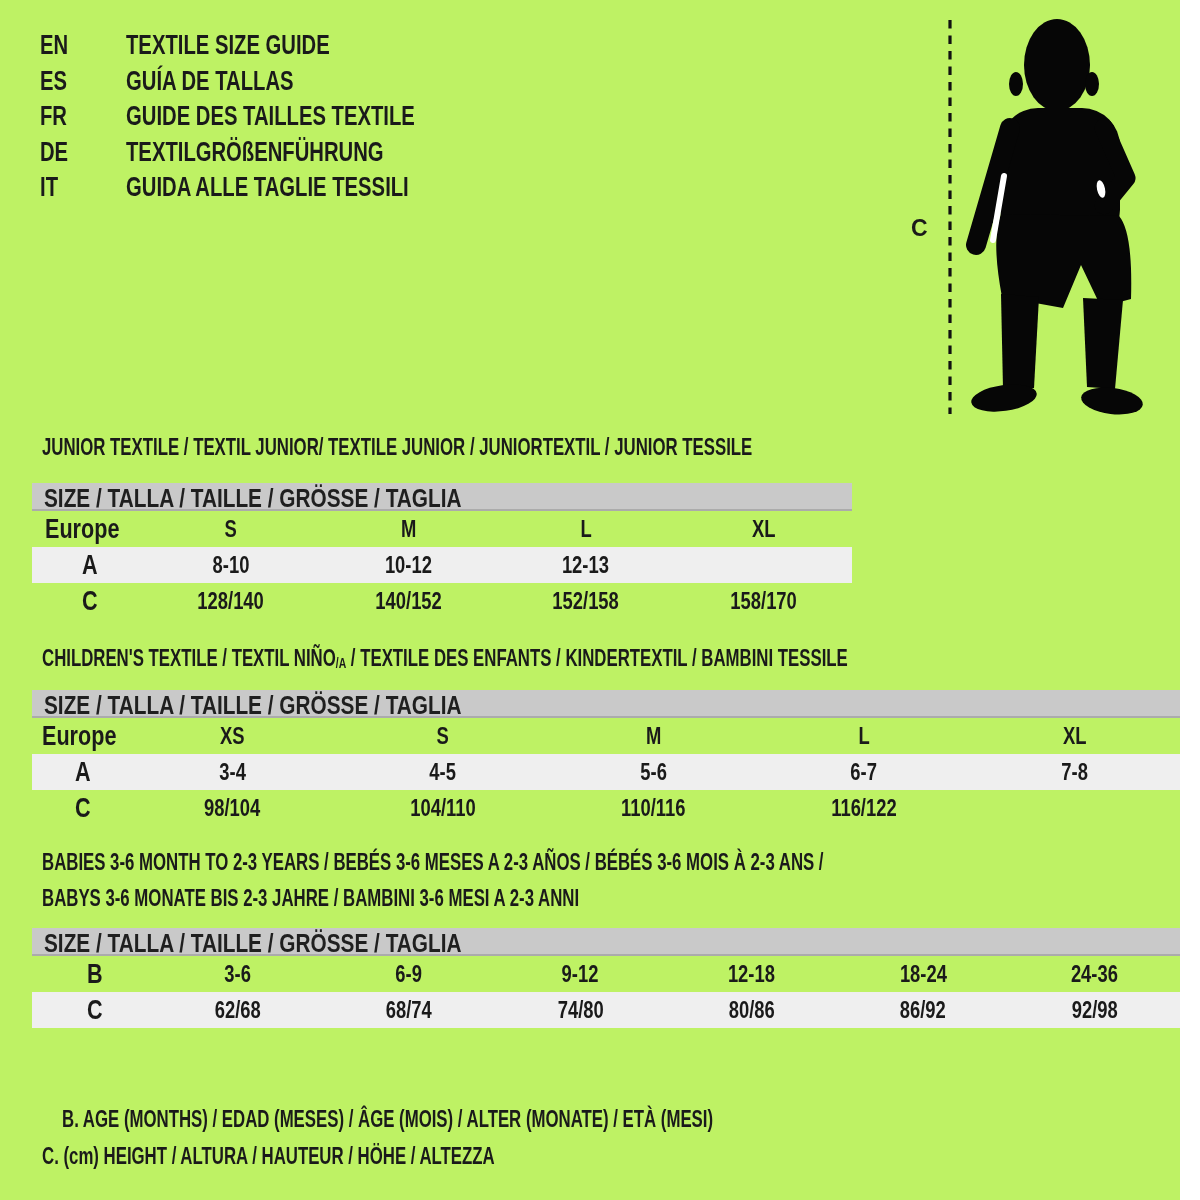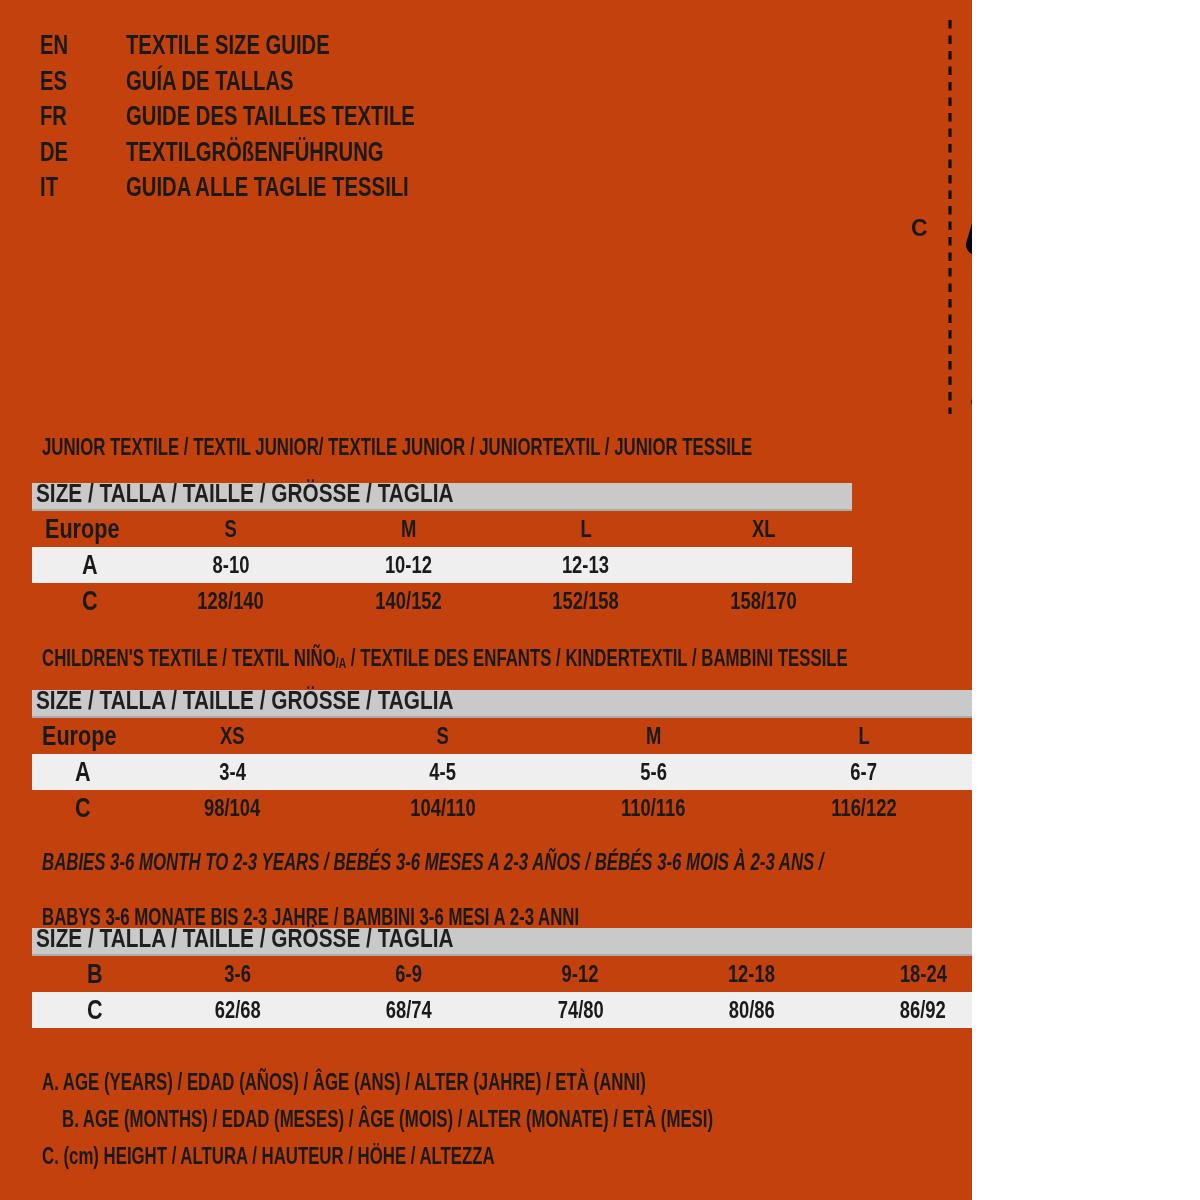--- a/index.html
+++ b/index.html
@@ -1,17 +1,17 @@
 <!DOCTYPE html>
 <html><head>
 <meta charset="utf-8">
 <title>Textile Size Guide</title>
 <style>
   html,body{margin:0;padding:0;background:#fff;}
-  #canvas{position:relative;width:972px;height:1200px;background:#c2410c;overflow:hidden;
+  #canvas{position:relative;width:1180px;height:1200px;background:#bef264;overflow:hidden;
           font-family:"Liberation Sans",sans-serif;font-weight:700;color:#1a1a1a;}
   
   .cond{display:inline-block;white-space:nowrap;}
   .sx73{transform:scaleX(0.73);}
   .sx75{transform:scaleX(0.75);}
   .sx80{transform:scaleX(0.80);}
   .o-l{transform-origin:0 50%;}
   .o-c{transform-origin:50% 50%;}
 
   
@@ -24,21 +24,21 @@
   #measure-label{position:absolute;left:911px;top:215px;font-size:23px;}
 
   
   .sec-title{position:absolute;left:42px;font-size:23px;line-height:23px;white-space:nowrap;}
   .sub{font-size:0.62em;vertical-align:-0.12em;}
   .legend-line{position:absolute;left:42px;font-size:23px;line-height:23px;white-space:nowrap;}
 
   
   .size-table{position:absolute;left:32px;}
   .size-bar{height:26px;background:#c9c9c9;border-bottom:2px solid #ababab;
-            display:flex;align-items:flex-end;padding-left:4px;font-size:26px;color:#1f1f1f;}
+            display:flex;align-items:flex-start;padding-left:12px;font-size:26px;color:#1f1f1f;}
   .trow{display:grid;height:36px;align-items:center;}
   .t1 .trow{grid-template-columns:110px repeat(4,1fr);}
   .t2 .trow{grid-template-columns:95px repeat(5,1fr);}
   .t3 .trow{grid-template-columns:120px repeat(6,1fr);}
   .cell{text-align:center;font-size:23px;line-height:36px;}
   .cell.lbl{text-align:center;padding-left:10px;font-size:27px;}
   .shade{background:#efefef;}
 </style>
 </head>
 <body>
@@ -151,24 +151,24 @@
     </div>
     <div class="trow">
       <div class="cell lbl"><span class="cond sx80 o-l">C</span></div>
       <div class="cell"><span class="cond sx80 o-c">98/104</span></div>
       <div class="cell"><span class="cond sx80 o-c">104/110</span></div>
       <div class="cell"><span class="cond sx80 o-c">110/116</span></div>
       <div class="cell"><span class="cond sx80 o-c">116/122</span></div>
     </div>
   </div>
 
-  <div class="sec-title" style="top:851px;font-style:italic;">
+  <div class="sec-title" style="top:851px;">
     <span class="cond sx73 o-l">BABIES 3-6 MONTH TO 2-3 YEARS / BEBÉS 3-6 MESES A 2-3 AÑOS / BÉBÉS 3-6 MOIS À 2-3 ANS /</span>
   </div>
-  <div class="sec-title" style="top:906px;">
+  <div class="sec-title" style="top:887px;">
     <span class="cond sx73 o-l">BABYS 3-6 MONATE BIS 2-3 JAHRE / BAMBINI 3-6 MESI A 2-3 ANNI</span>
   </div>
   <div class="size-table t3" style="top:928px;width:1148px;">
     <div class="size-bar">
       <span class="cond sx80 o-l">SIZE / TALLA / TAILLE / GRÖSSE / TAGLIA</span>
     </div>
     <div class="trow">
       <div class="cell lbl"><span class="cond sx80 o-l">B</span></div>
       <div class="cell"><span class="cond sx80 o-c">3-6</span></div>
       <div class="cell"><span class="cond sx80 o-c">6-9</span></div>
@@ -181,23 +181,20 @@
       <div class="cell lbl"><span class="cond sx80 o-l">C</span></div>
       <div class="cell"><span class="cond sx80 o-c">62/68</span></div>
       <div class="cell"><span class="cond sx80 o-c">68/74</span></div>
       <div class="cell"><span class="cond sx80 o-c">74/80</span></div>
       <div class="cell"><span class="cond sx80 o-c">80/86</span></div>
       <div class="cell"><span class="cond sx80 o-c">86/92</span></div>
       <div class="cell"><span class="cond sx80 o-c">92/98</span></div>
     </div>
   </div>
 
-  <div class="legend-line" style="top:1071px;">
-    <span class="cond sx73 o-l">A. AGE (YEARS) / EDAD (AÑOS) / ÂGE (ANS) / ALTER (JAHRE) / ETÀ (ANNI)</span>
-  </div>
   <div class="legend-line" style="top:1108px;margin-left:20px;">
     <span class="cond sx73 o-l">B. AGE (MONTHS) / EDAD (MESES) / ÂGE (MOIS) / ALTER (MONATE) / ETÀ (MESI)</span>
   </div>
   <div class="legend-line" style="top:1145px;">
     <span class="cond sx73 o-l">C. (cm) HEIGHT / ALTURA / HAUTEUR / HÖHE / ALTEZZA</span>
   </div>
 
 </div>
 
 </body></html>

